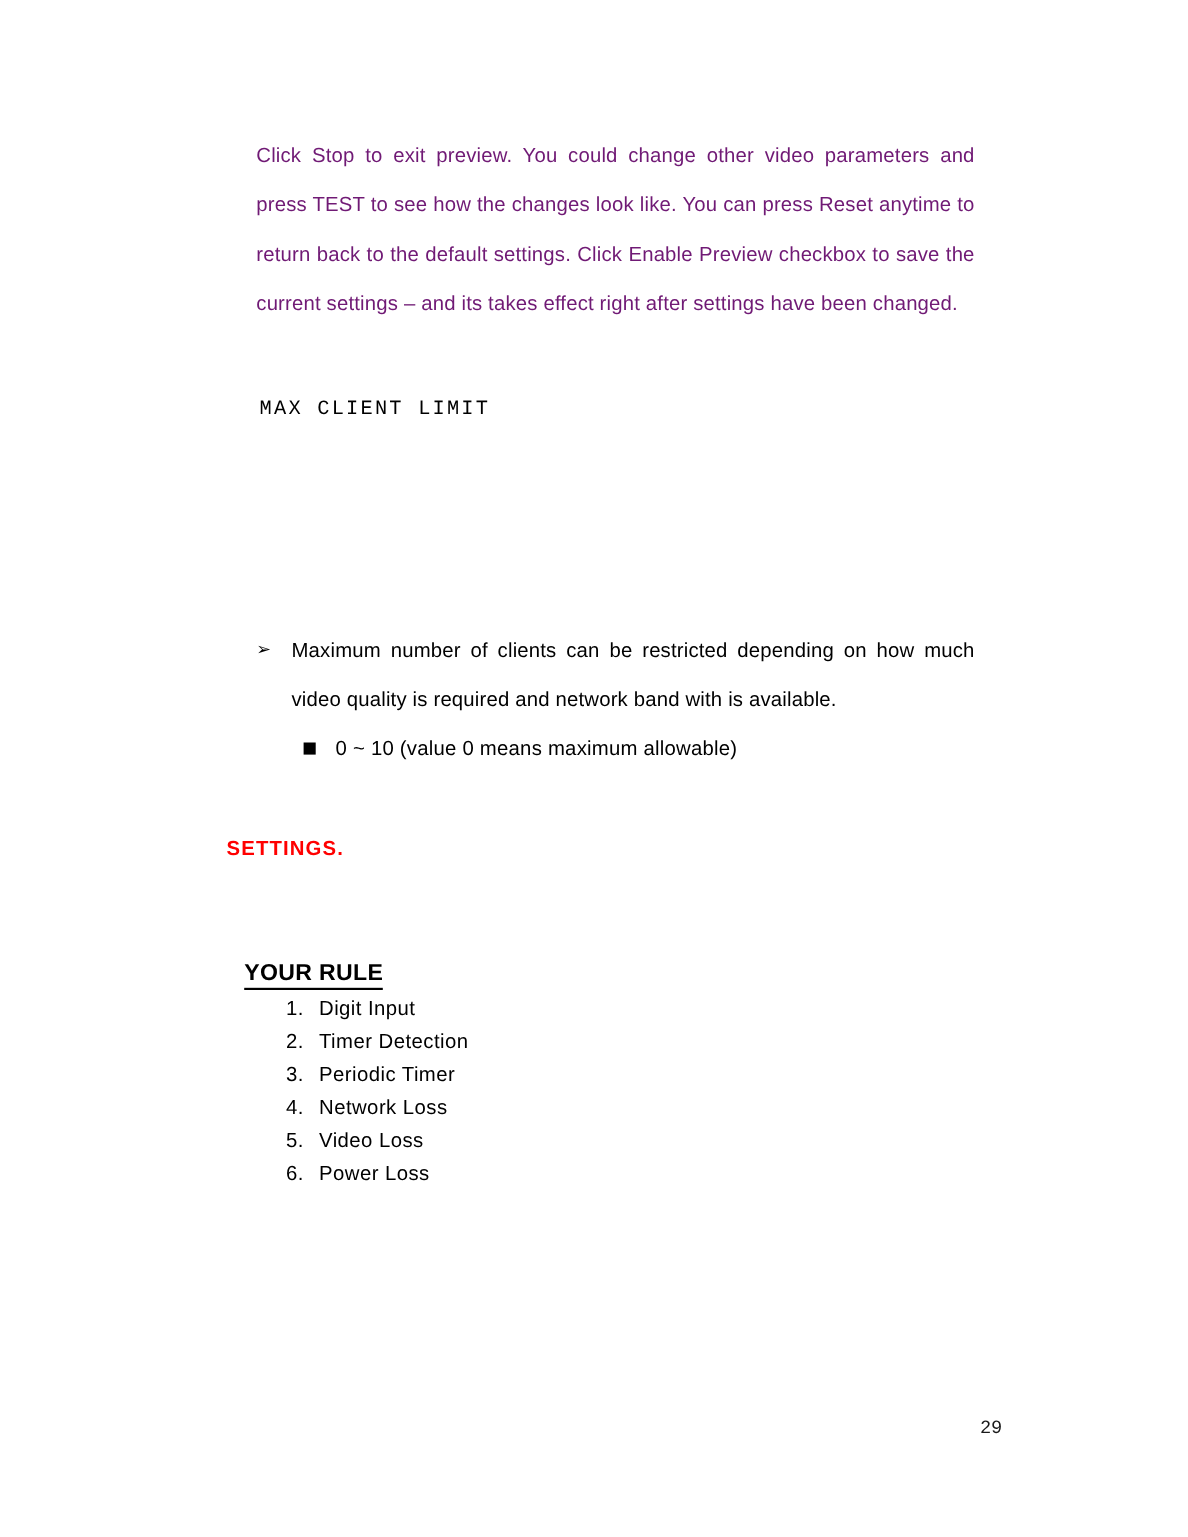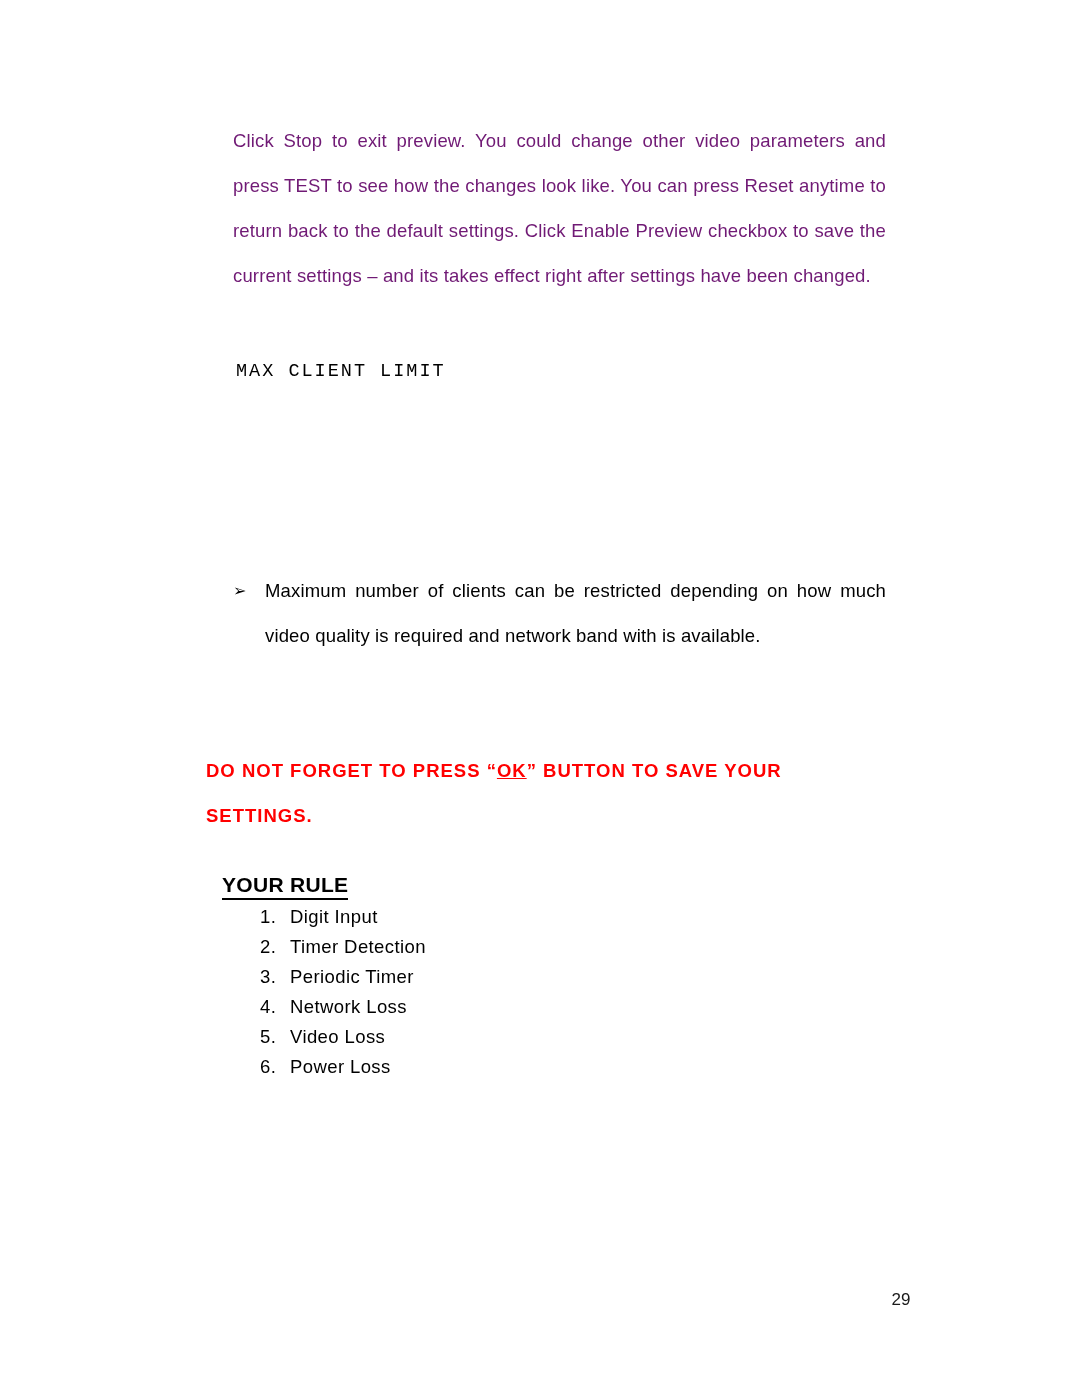--- a/index.html
+++ b/index.html
@@ -158,21 +158,21 @@
     display: inline-block;
     width: 30px;
   }
 
   
   .page-number {
     position: absolute;
     left: 0;
     width: 1052px;
     text-align: center;
-    font-family: Liberation Sans, sans-serif;
+    font-family: Liberation Mono, monospace;
     font-size: 17px;
     color: #1a1a1a;
   }
   .page-number span { margin-left: 750px; }
 </style>
 </head>
 <body>
 
 <div class="page">
 
@@ -181,23 +181,25 @@
   </div>
 
   <div class="sec-heading" style="left:236px; top:358px;font-family:Liberation Mono, monospace;">MAX CLIENT LIMIT</div>
 
 
   <div class="arrow-item" style="top:568px;">
     <span class="marker">➢</span>
     <span class="arrow-text">Maximum number of clients can be restricted depending on how much video quality is required and network band with is available.</span>
   </div>
 
+  <div class="square-item" style="top:664px;">
+    <span class="sq-marker"></span><span class="sq-text">0 ~ 10 (value 0 means maximum allowable)</span>
+  </div>
 
   <div class="warning" style="top:748px;">
-    <span class="w-line1"><span class="stretch"><span>DO NOT FORGET TO PRESS “</span><u>OK</u><span>” BUTTON TO SAVE YOUR</span></span></span>
     <span class="w-line2">SETTINGS.</span>
   </div>
 
   <div class="rule-heading" style="top:873px;">YOUR RULE</div>
 
   <ol class="num-list" style="top:874px;margin-top:28px;">
     <li><span class="num">1.</span><span>Digit Input</span></li>
     <li><span class="num">2.</span><span>Timer Detection</span></li>
     <li><span class="num">3.</span><span>Periodic Timer</span></li>
     <li><span class="num">4.</span><span>Network Loss</span></li>

